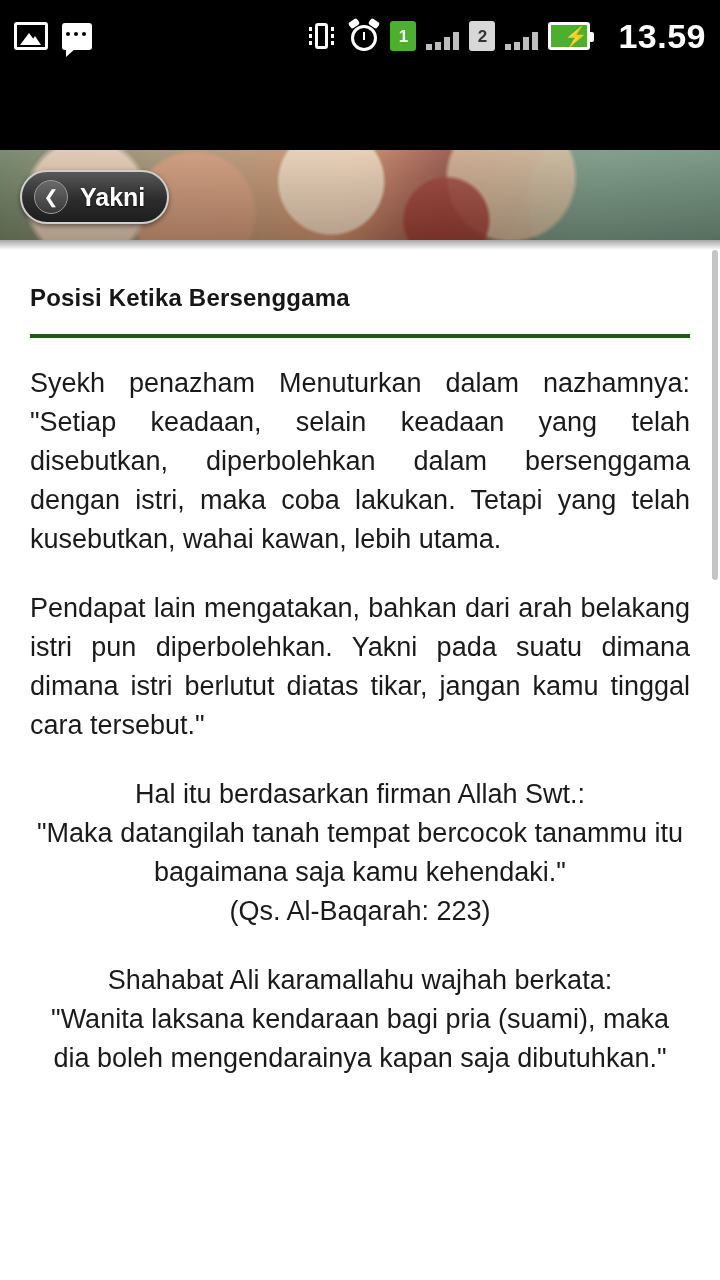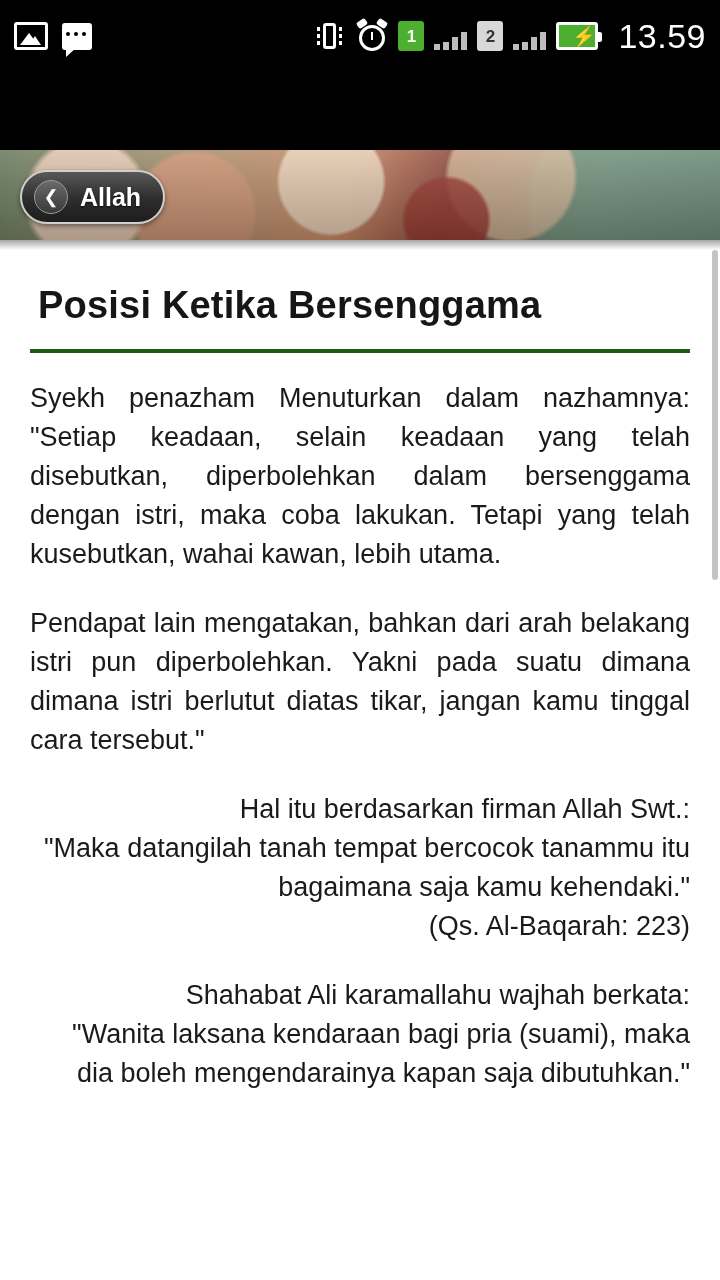--- a/index.html
+++ b/index.html
@@ -202,23 +202,23 @@
     position: absolute;
     left: 13px; top: 2px;
     color: #ffffff;
     font-size: 19px;
     line-height: 19px;
     font-weight: bold;
   }
   .clock {
     color: #ffffff;
     font-size: 34px;
-    font-weight: 400;
+    font-weight: 700;
     letter-spacing: 0.5px;
-    margin-left: 10px;
+    margin-left: 18px;
   }
 
   
   .black-gap {
     height: 78px;
     background: #000000;
   }
 
   
   .banner {
@@ -283,41 +283,41 @@
     background: linear-gradient(180deg, rgba(0,0,0,0.35), rgba(0,0,0,0));
   }
 
   
   .content {
     padding: 34px 30px 0 30px;
     box-sizing: border-box;
     background: #ffffff;
   }
   .article-title {
-    font-size: 38px;
+    font-size: 24px;
     font-weight: bold;
     color: #161616;
-    margin: 0 0 22px 8px;
+    margin: 0 0 22px 0;
     letter-spacing: 0.2px;
   }
   .rule {
     height: 4px;
     background: #1d5c12;
     margin: 0 0 26px 0;
   }
   .para {
     font-size: 27px;
     line-height: 39px;
     color: #1a1a1a;
     margin: 0 0 30px 0;
     text-align: justify;
     text-justify: inter-word;
   }
   .para.nojustify {
-    text-align: right;
+    text-align: center;
   }
   .scrollbar {
     position: absolute;
     right: 2px;
     top: 250px;
     width: 6px;
     height: 330px;
     background: #c4c4c4;
     border-radius: 3px;
   }
@@ -377,21 +377,21 @@
   </div>
 </div>
 
 <div class="black-gap"></div>
 
 <div class="banner">
   <div class="photo"></div>
   <div class="gloss"></div>
   <div class="back-button">
     <span class="chev">❮</span>
-    <span class="label">Allah</span>
+    <span class="label">Yakni</span>
   </div>
 </div>
 <div class="banner-shadow"></div>
 
 <div class="content">
   <h1 class="article-title">Posisi Ketika Bersenggama</h1>
   <div class="rule"></div>
 
   <p class="para">Syekh penazham Menuturkan dalam nazhamnya: "Setiap keadaan, selain keadaan yang telah disebutkan, diperbolehkan dalam bersenggama dengan istri, maka coba lakukan. Tetapi yang telah kusebutkan, wahai kawan, lebih utama.</p>
   <p class="para">Pendapat lain mengatakan, bahkan dari arah belakang istri pun diperbolehkan. Yakni pada suatu dimana dimana istri berlutut diatas tikar, jangan kamu tinggal cara tersebut."</p>

